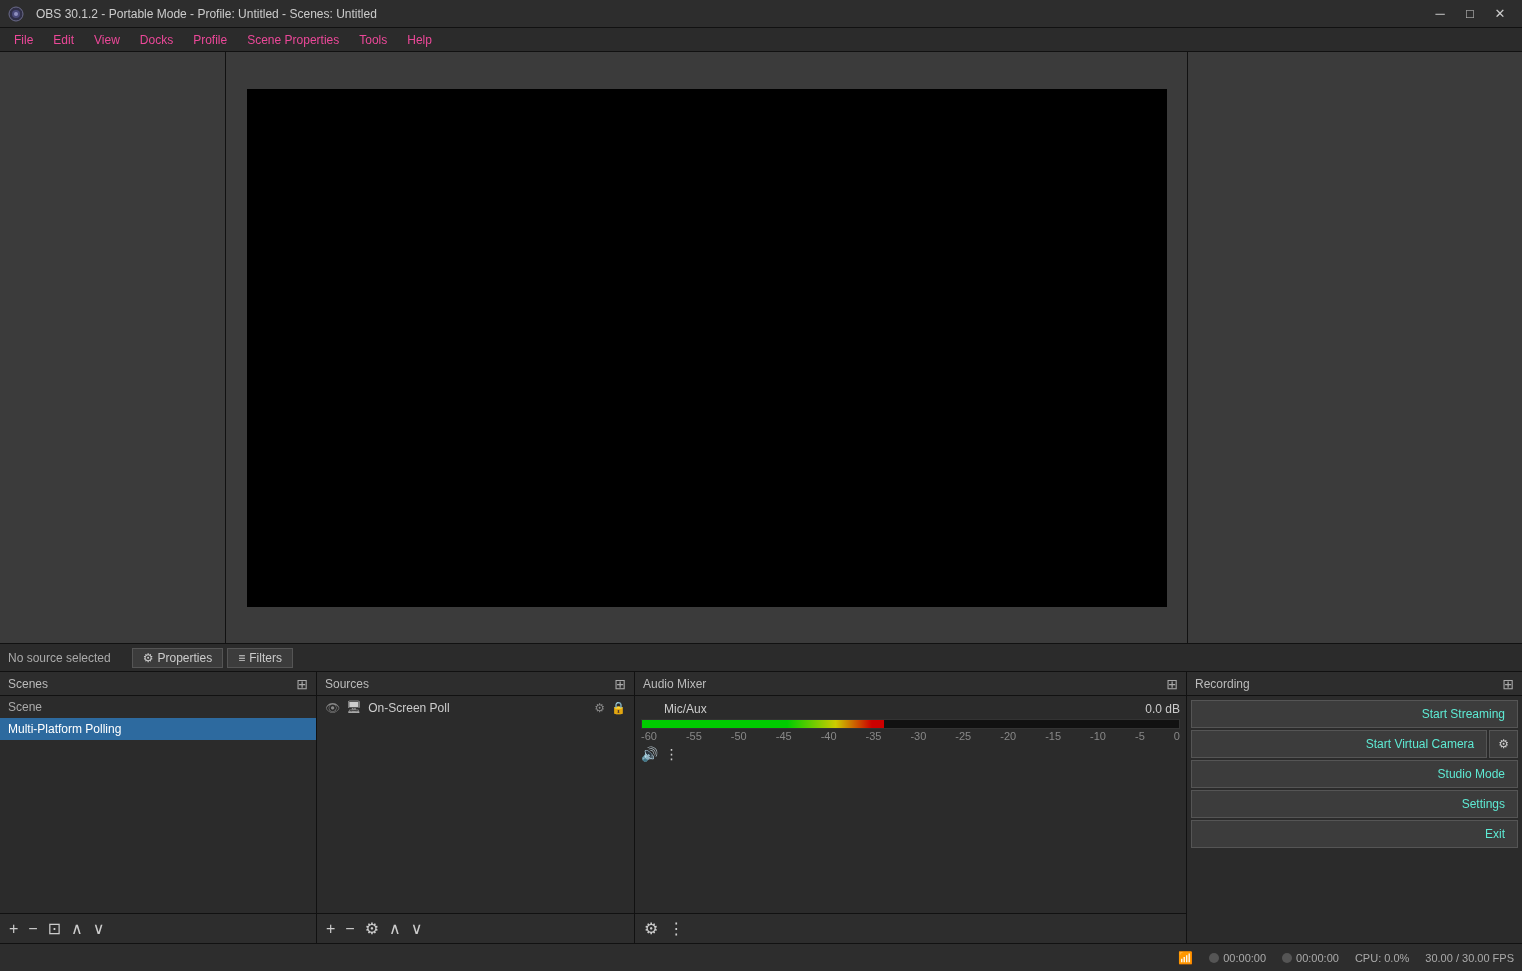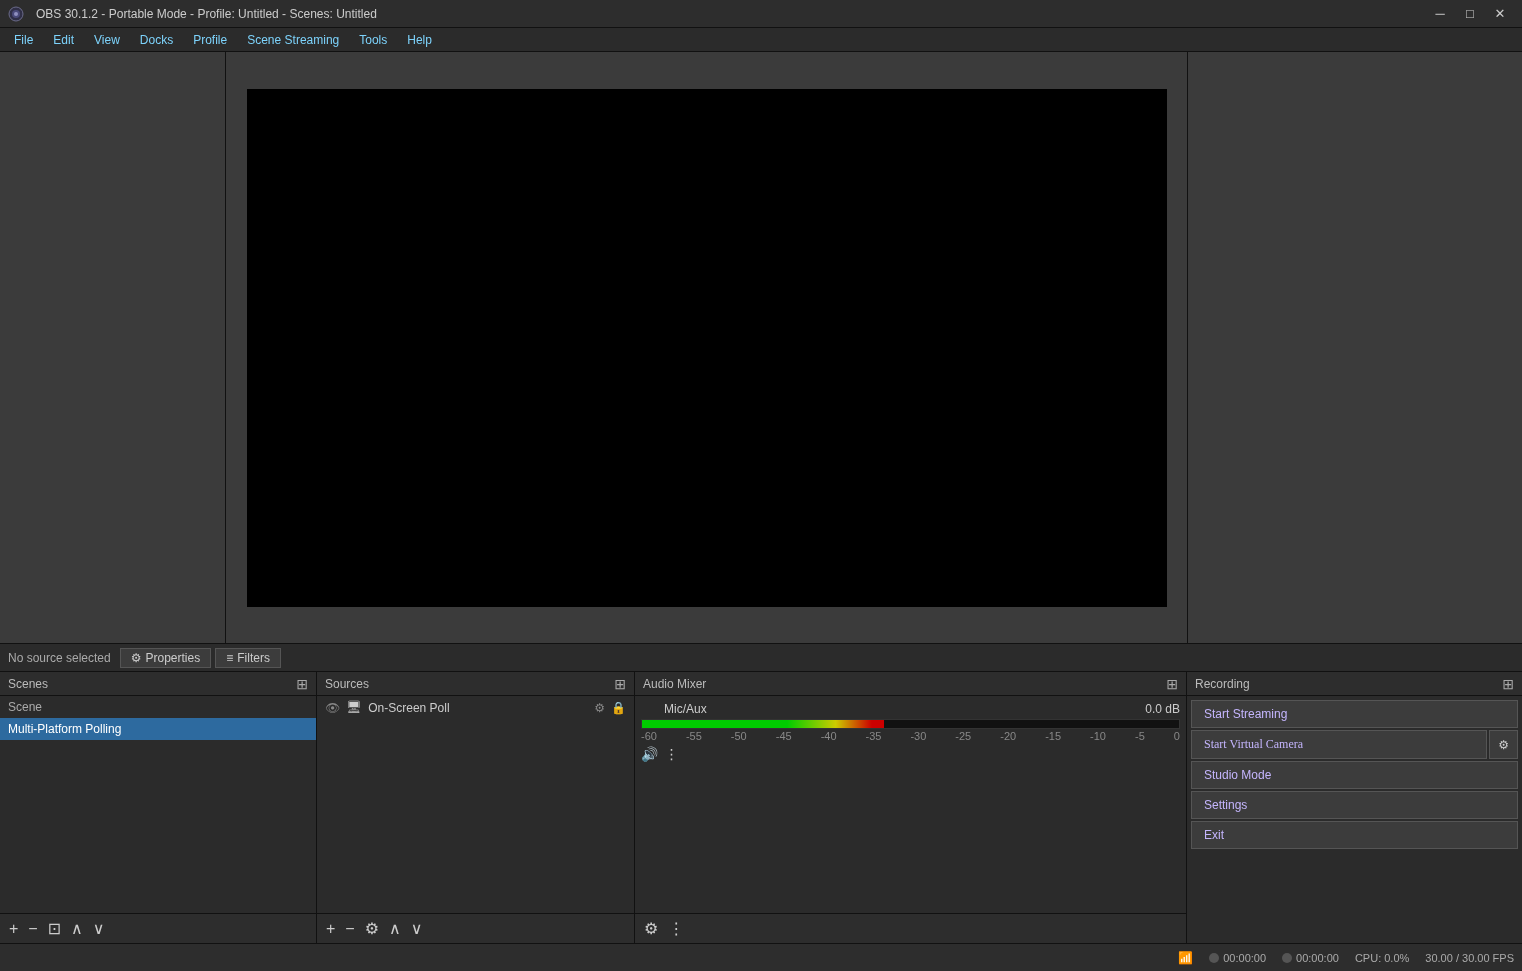--- a/index.html
+++ b/index.html
@@ -58,21 +58,21 @@
       background: #2b2b2b;
       height: 24px;
       display: flex;
       align-items: center;
       padding: 0 4px;
       border-bottom: 1px solid #111;
     }
     .menu-item {
       padding: 2px 10px;
       cursor: pointer;
-      color: #7dd3fc;
+      color: #ec4899;
       font-size: 12px;
     }
 
     
     #main-area {
       display: flex;
       flex: 1;
       overflow: hidden;
     }
 
@@ -118,21 +118,21 @@
       height: 28px;
       display: flex;
       align-items: center;
       padding: 0 8px;
       gap: 4px;
       border-bottom: 1px solid #111;
     }
     #no-source-label {
       font-size: 12px;
       color: #aaa;
-      margin-right: 5px;
+      margin-right: 17px;
     }
     .props-btn {
       background: #3c3c3c;
       border: 1px solid #555;
       color: #ccc;
       padding: 2px 10px;
       cursor: pointer;
       font-size: 12px;
       display: flex;
       align-items: center;
@@ -294,34 +294,33 @@
     #controls-content {
       flex: 1;
       display: flex;
       flex-direction: column;
       padding: 4px;
       gap: 2px;
     }
     .control-btn {
       background: #3c3c3c;
       border: 1px solid #555;
-      color: #c4b5fd;
+      color: #5eead4;
       padding: 6px 12px;
       cursor: pointer;
       font-size: 12px;
-      text-align: left;
+      text-align: right;
       width: 100%;
     }
     .control-btn-row {
       display: flex;
       gap: 2px;
     }
     .control-btn-row .control-btn {
       flex: 1;
-      font-family: Liberation Serif, serif;
     }
     .virtual-camera-btn { flex: 1; }
     .settings-icon-btn {
       background: #3c3c3c;
       border: 1px solid #555;
       color: #ccc;
       padding: 6px 8px;
       cursor: pointer;
       font-size: 12px;
     }
@@ -375,21 +374,21 @@
     <button class="titlebar-btn close">✕</button>
   </div>
 </div>
 
 <div id="menubar">
 <div class="menu-item">File</div>
     <div class="menu-item">Edit</div>
     <div class="menu-item">View</div>
     <div class="menu-item">Docks</div>
     <div class="menu-item">Profile</div>
-    <div class="menu-item">Scene Streaming</div>
+    <div class="menu-item">Scene Properties</div>
     <div class="menu-item">Tools</div>
     <div class="menu-item">Help</div>
   </div>
 
 <div id="main-area">
 
   <div id="left-sidebar"></div>
 
   <div id="preview-area">
     <div id="preview-canvas"></div>

